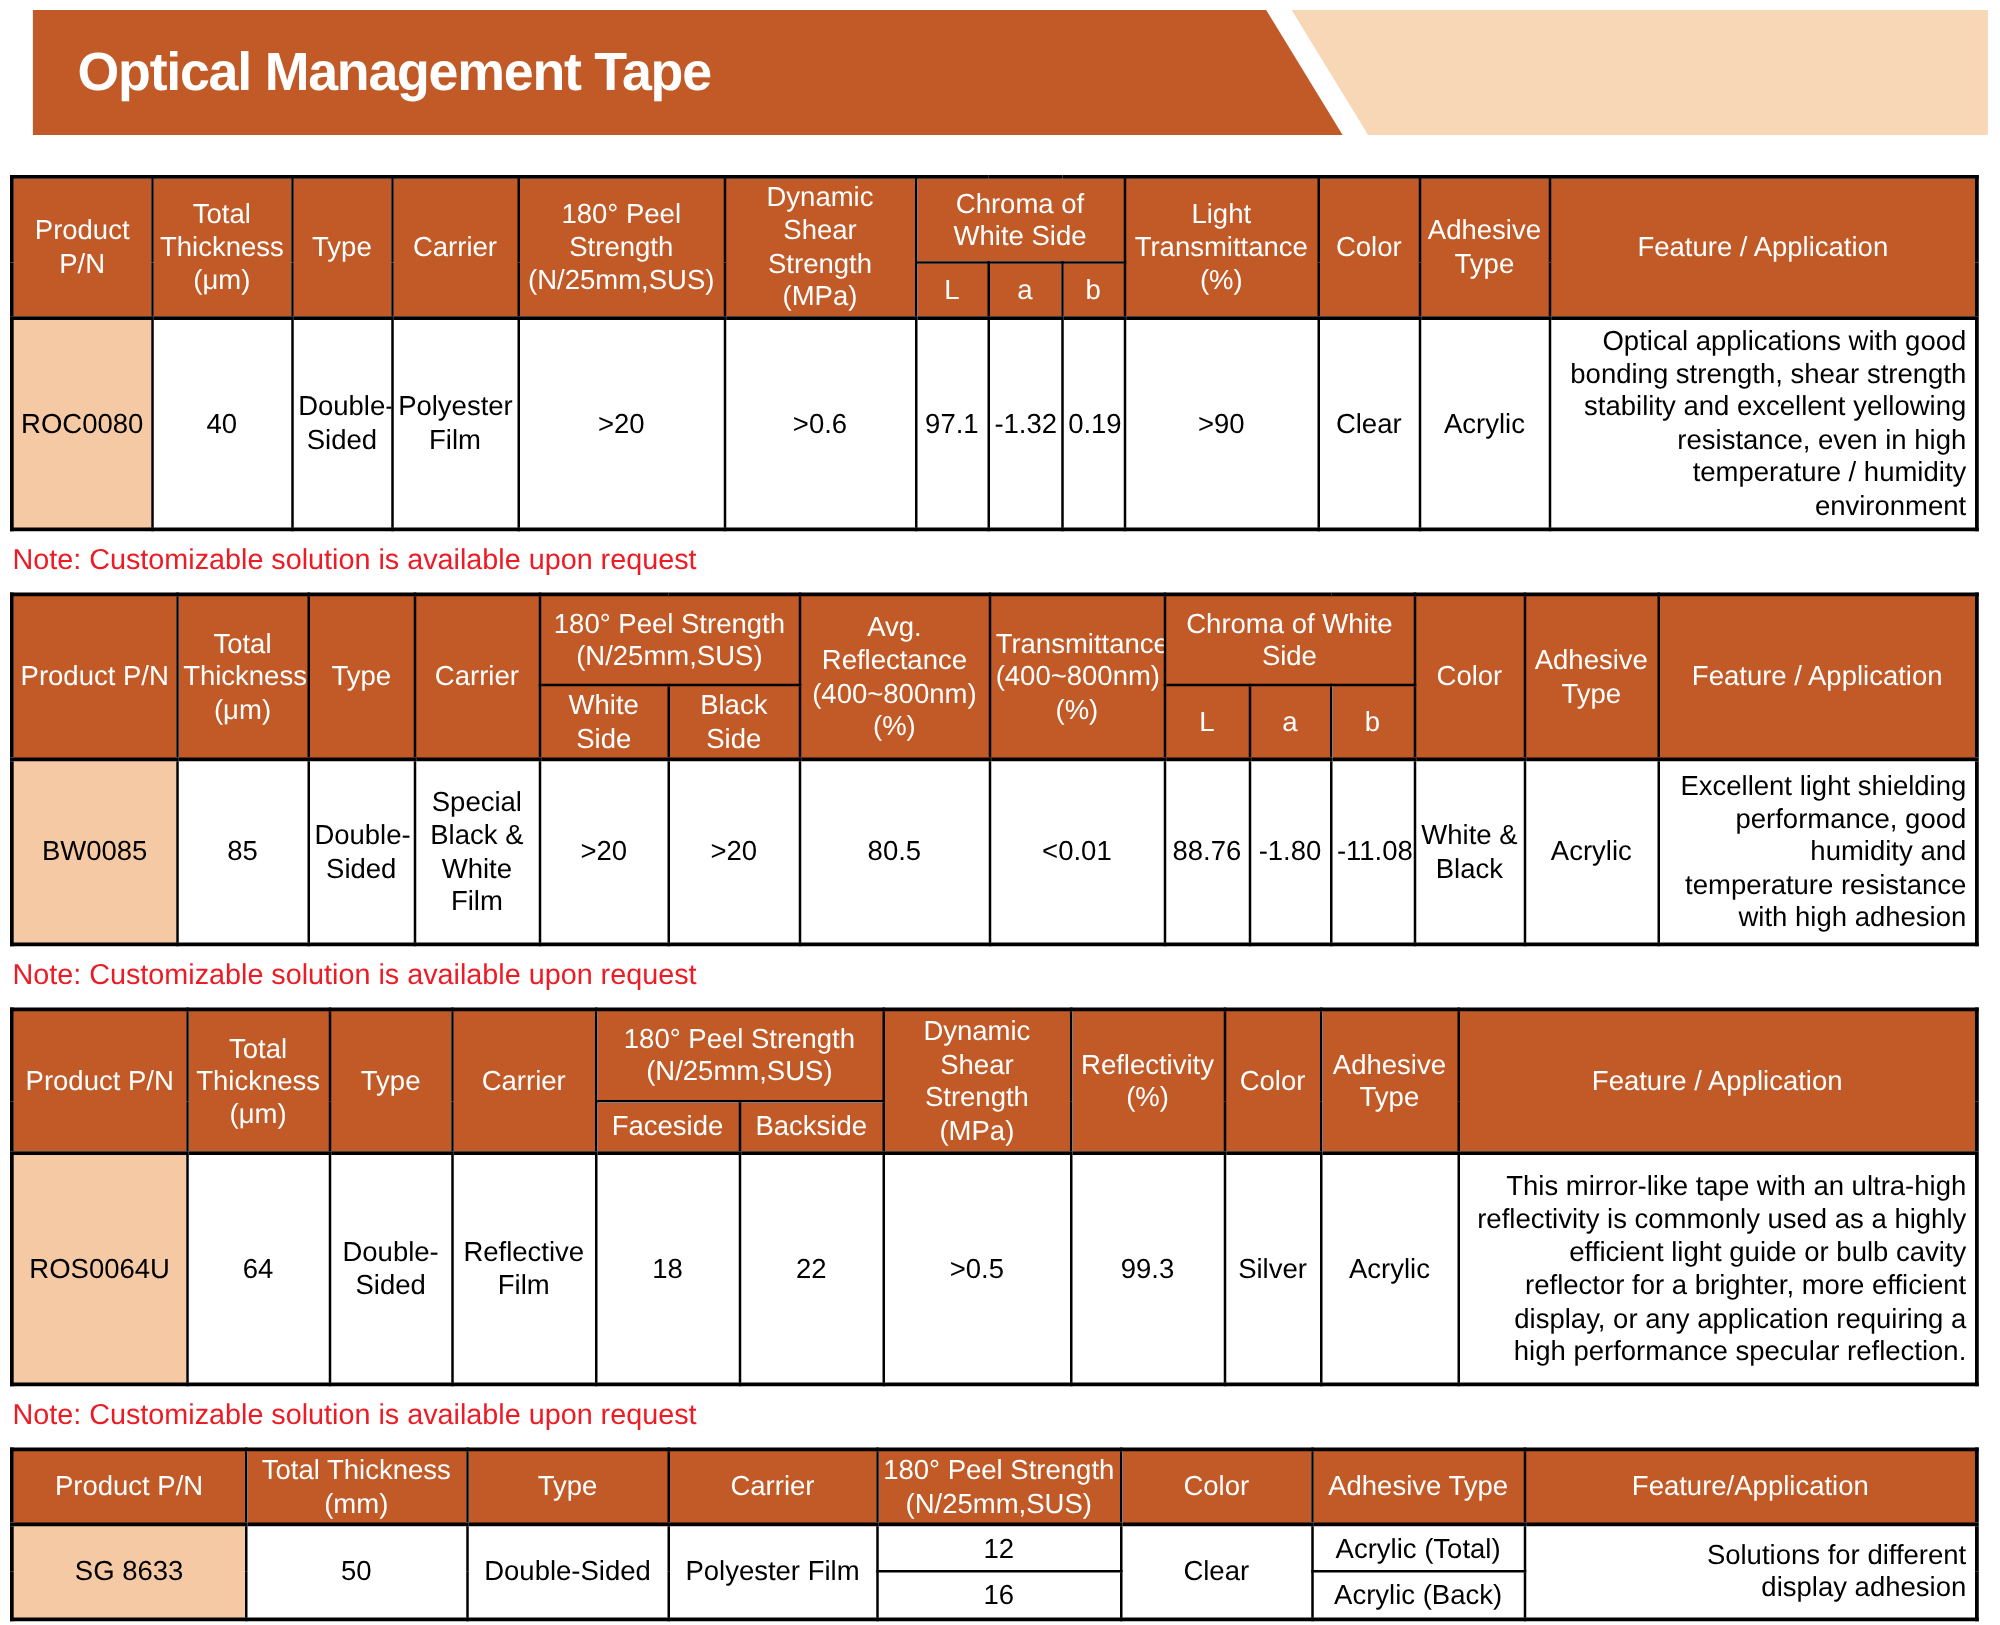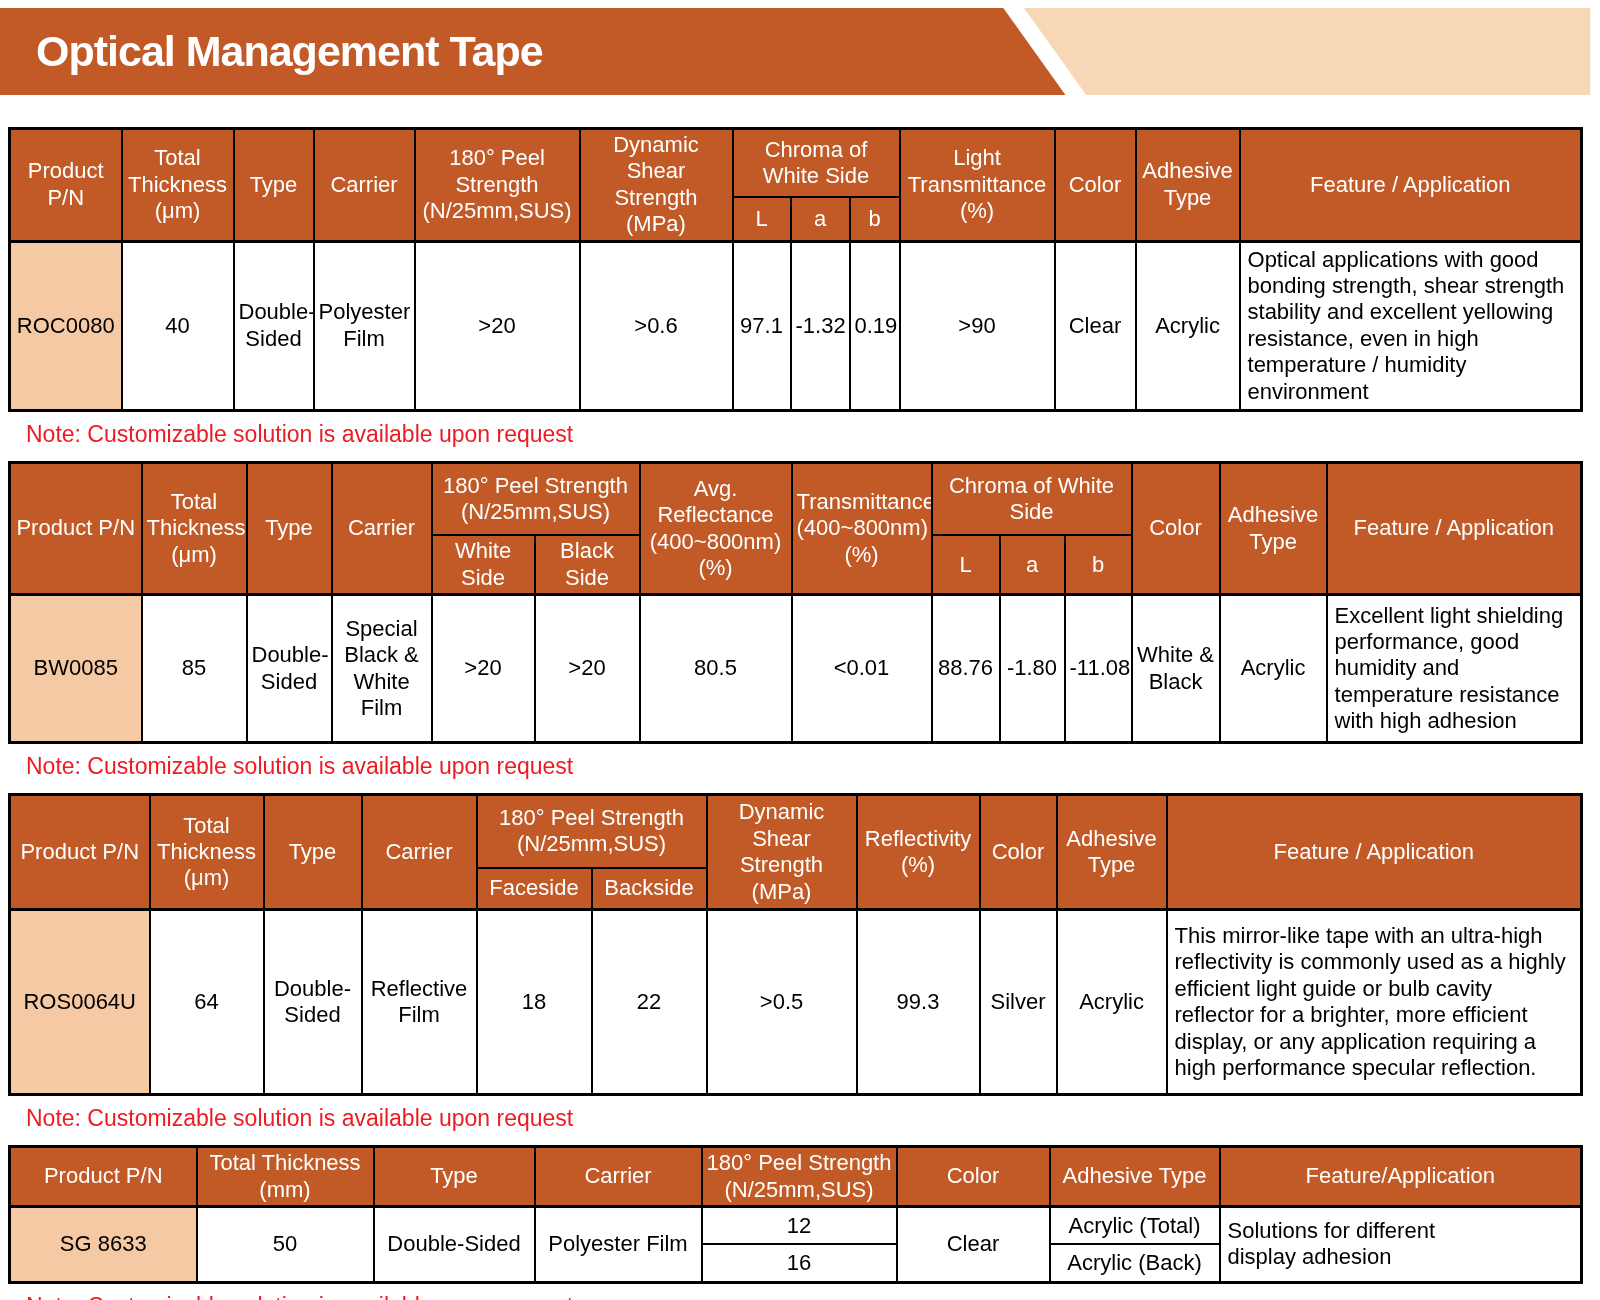--- a/index.html
+++ b/index.html
@@ -11,21 +11,21 @@
   }
   *{box-sizing:border-box;}
   html,body{margin:0;padding:0;}
   body{
     width:1600px;height:1300px;background:#ffffff;
     font-family:"Liberation Sans", sans-serif;color:#000;
   }
   .page{padding-top:8px;}
 
   
-  .banner{position:relative;height:87px;margin:0 5px 32px 0;}
+  .banner{position:relative;height:100px;margin:0 5px 32px 26px;}
   .banner-orange{
     position:absolute;inset:0;background:var(--orange);
     clip-path:polygon(0 0, 62.9% 0, 66.8% 100%, 0 100%);
     display:flex;align-items:center;
   }
   .banner-peach{
     position:absolute;inset:0;background:var(--banner-peach);
     clip-path:polygon(64.2% 0, 99.7% 0, 99.7% 100%, 68.1% 100%);
   }
   .banner h1{
@@ -41,26 +41,26 @@
   th,td{
     border:2px solid var(--line);
     font-size:22px;line-height:1.2;
     text-align:center;vertical-align:middle;
     padding:2px 4px;overflow:hidden;
     font-weight:normal;
   }
   th{background:var(--orange);color:#fff;}
   tbody tr:first-child td{border-top:3px solid var(--line);}
   td.pn{background:var(--peach-cell);}
-  td.feature{text-align:left;padding:4px 7px;margin-top:36px;}
+  td.feature{text-align:right;padding:4px 7px;margin-top:36px;}
   .t4 td.feature{white-space:pre-line;}
 
   .note{
     color:var(--note-red);font-size:23px;line-height:26px;
-    margin:9px 0 16px 26px;
+    margin:9px 0 16px 10px;
   }
   .sp1{margin-bottom:14px;}
 </style>
 </head>
 <body>
 
 <div class="page">
 
   <div class="banner">
     <div class="banner-peach"></div>

